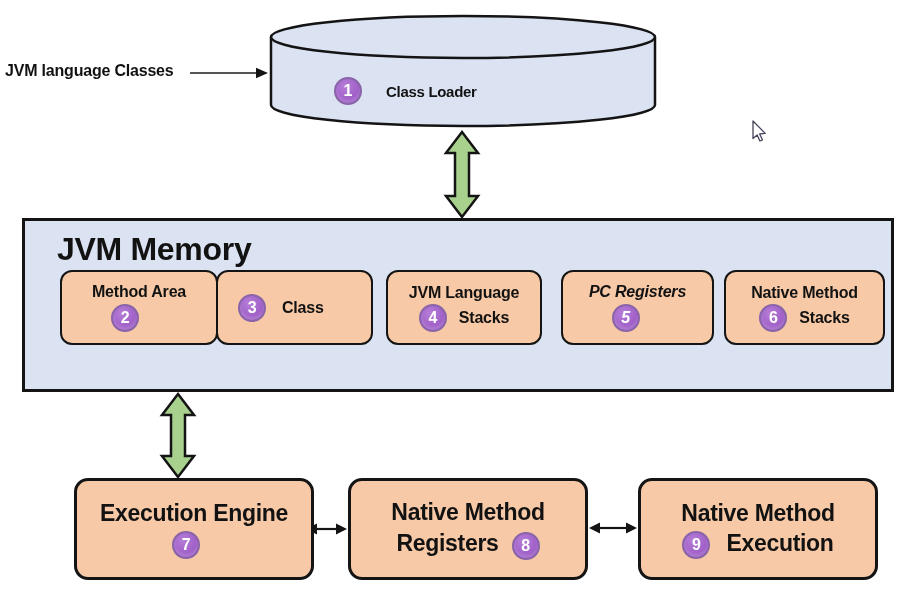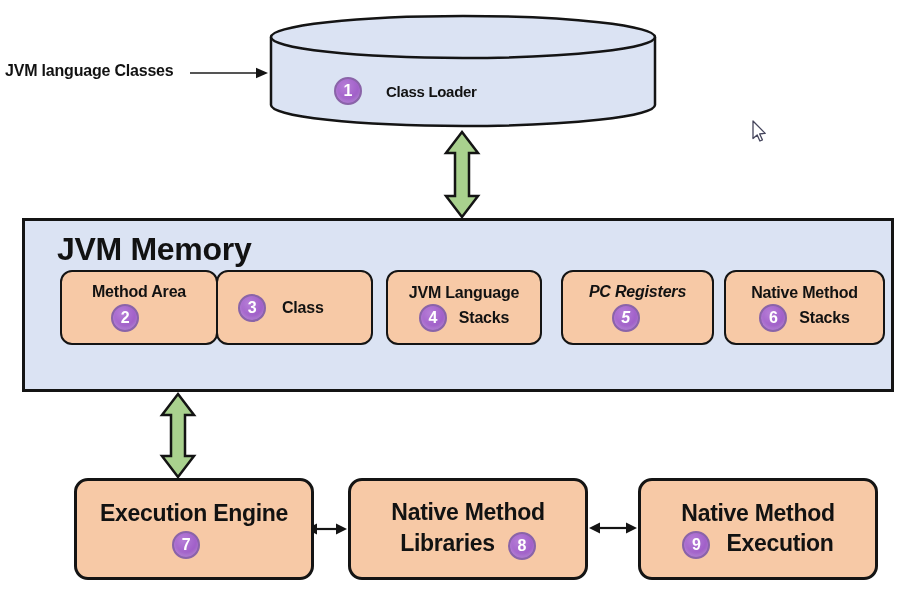--- a/index.html
+++ b/index.html
@@ -134,21 +134,21 @@
     </div>
 
     <div class="bottom-box" id="box-exec">
       <span>Execution Engine</span>
       <span class="badge">7</span>
     </div>
 
     <div class="bottom-box" id="box-nmi">
       <span>Native Method</span>
       <span class="row">
-        <span>Libraries</span>
+        <span>Registers</span>
         <span class="badge">8</span>
       </span>
     </div>
 
     <div class="bottom-box" id="box-nml">
       <span>Native Method</span>
       <span class="row">
         <span class="badge">9</span>
         <span>Execution</span>
       </span>

